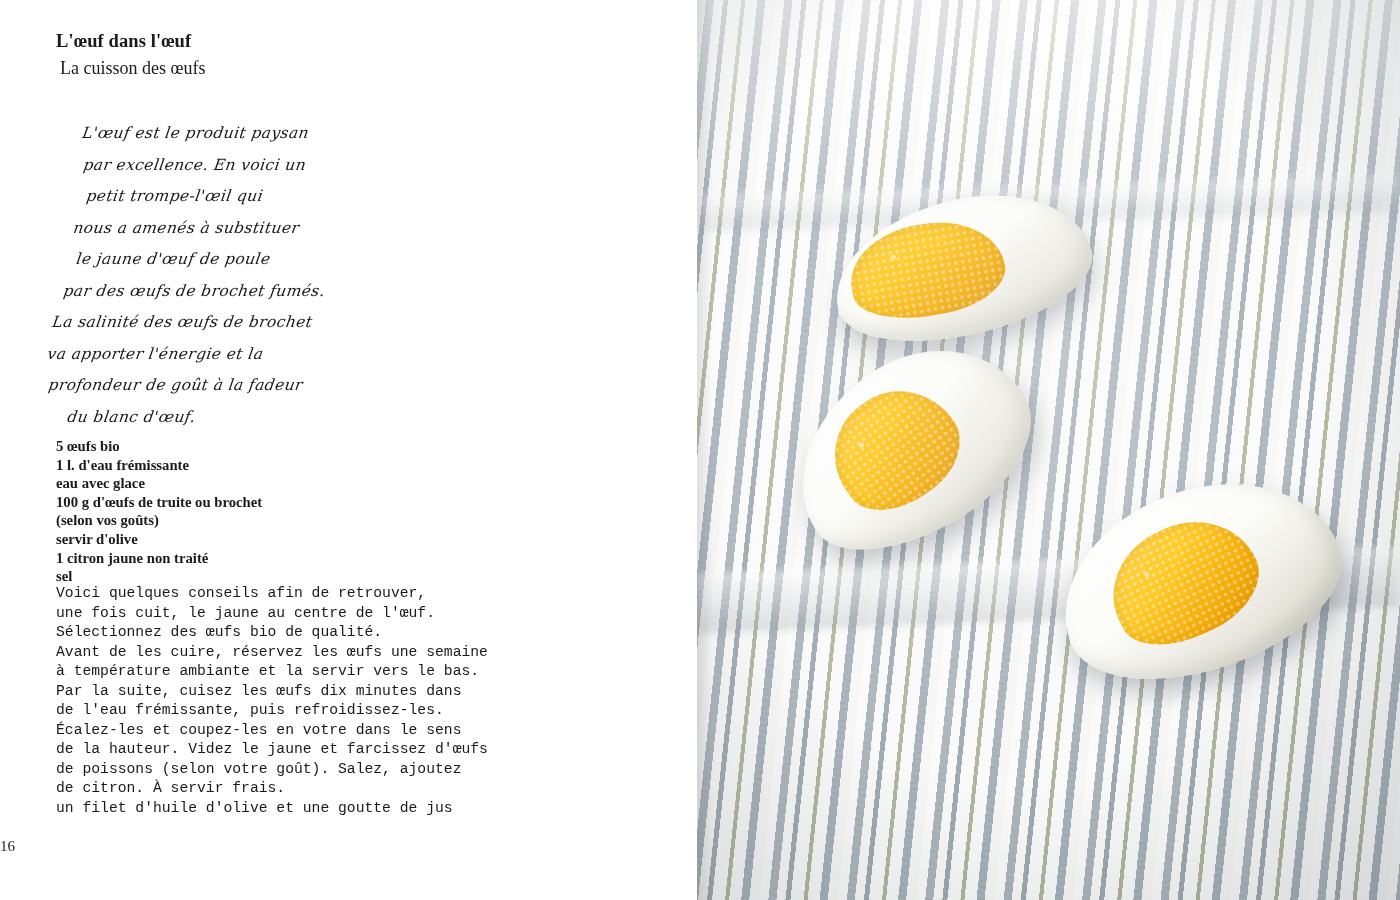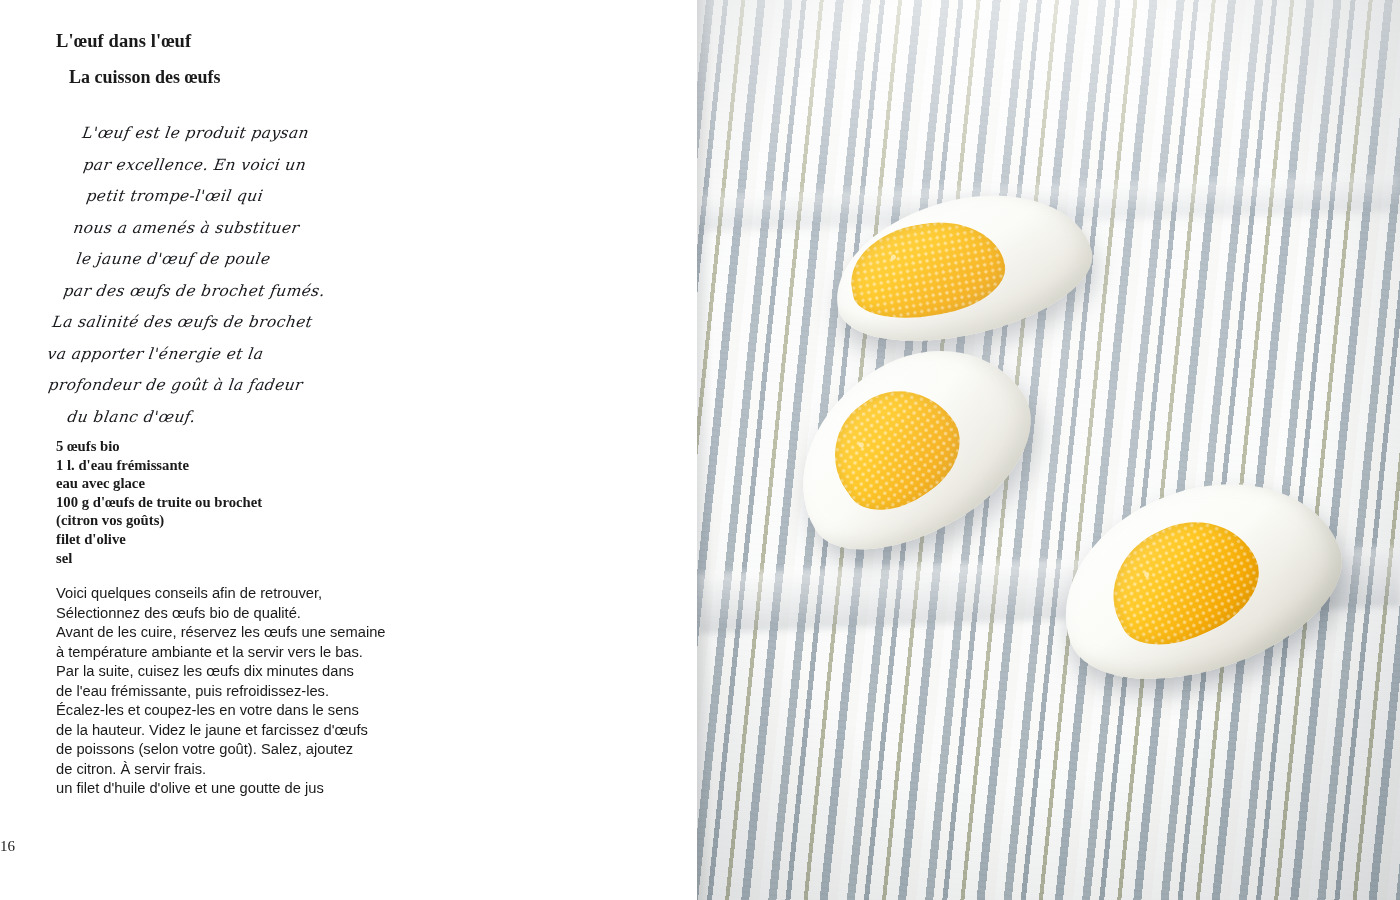--- a/index.html
+++ b/index.html
@@ -36,24 +36,24 @@
   .recipe-title {
     font-family: "Liberation Serif", serif;
     font-weight: bold;
     font-size: 18.5px;
     line-height: 23px;
     letter-spacing: 0.1px;
     margin: 0;
   }
   .recipe-subtitle {
     font-family: "Liberation Serif", serif;
-    font-weight: bold;
+    font-weight: normal;
     font-size: 18px;
     line-height: 23px;
-    margin: 13px;
+    margin: 4px;
   }
 
   
   .handwriting {
     position: absolute;
     left: 60px;
     top: 118px;
     width: 330px;
     font-family: "DejaVu Serif", serif;
     font-style: italic;
@@ -82,21 +82,21 @@
     line-height: 18.6px;
   }
   .ingredients div { white-space: nowrap; }
 
   
   .method {
     position: absolute;
     left: 56px;
     top: 584px;
     width: 420px;
-    font-family: Liberation Sans, sans-serif;
+    font-family: Liberation Mono, monospace;
     font-size: 14.7px;
     line-height: 19.5px;
   }
   .method div { white-space: nowrap; }
 
   .folio {
     position: absolute;
     left: 0;
     top: 838px;
     width: 697px;
@@ -244,27 +244,29 @@
       <div>va apporter l'énergie et la</div>
       <div class="hw-indent-1">profondeur de goût à la fadeur</div>
       <div class="hw-indent-3">du blanc d'œuf.</div>
     </div>
 
     <div class="ingredients">
       <div>5 œufs bio</div>
       <div>1 l. d'eau frémissante</div>
       <div>eau avec glace</div>
       <div>100 g d'œufs de truite ou brochet</div>
-      <div>(citron vos goûts)</div>
-      <div>filet d'olive</div>
+      <div>(selon vos goûts)</div>
+      <div>servir d'olive</div>
+      <div>1 citron jaune non traité</div>
       <div>sel</div>
     </div>
 
     <div class="method">
       <div>Voici quelques conseils afin de retrouver,</div>
+      <div>une fois cuit, le jaune au centre de l'œuf.</div>
       <div>Sélectionnez des œufs bio de qualité.</div>
       <div>Avant de les cuire, réservez les œufs une semaine</div>
       <div>à température ambiante et la servir vers le bas.</div>
       <div>Par la suite, cuisez les œufs dix minutes dans</div>
       <div>de l'eau frémissante, puis refroidissez-les.</div>
       <div>Écalez-les et coupez-les en votre dans le sens</div>
       <div>de la hauteur. Videz le jaune et farcissez d'œufs</div>
       <div>de poissons (selon votre goût). Salez, ajoutez</div>
       <div>de citron. À servir frais.</div>
       <div>un filet d'huile d'olive et une goutte de jus</div>

